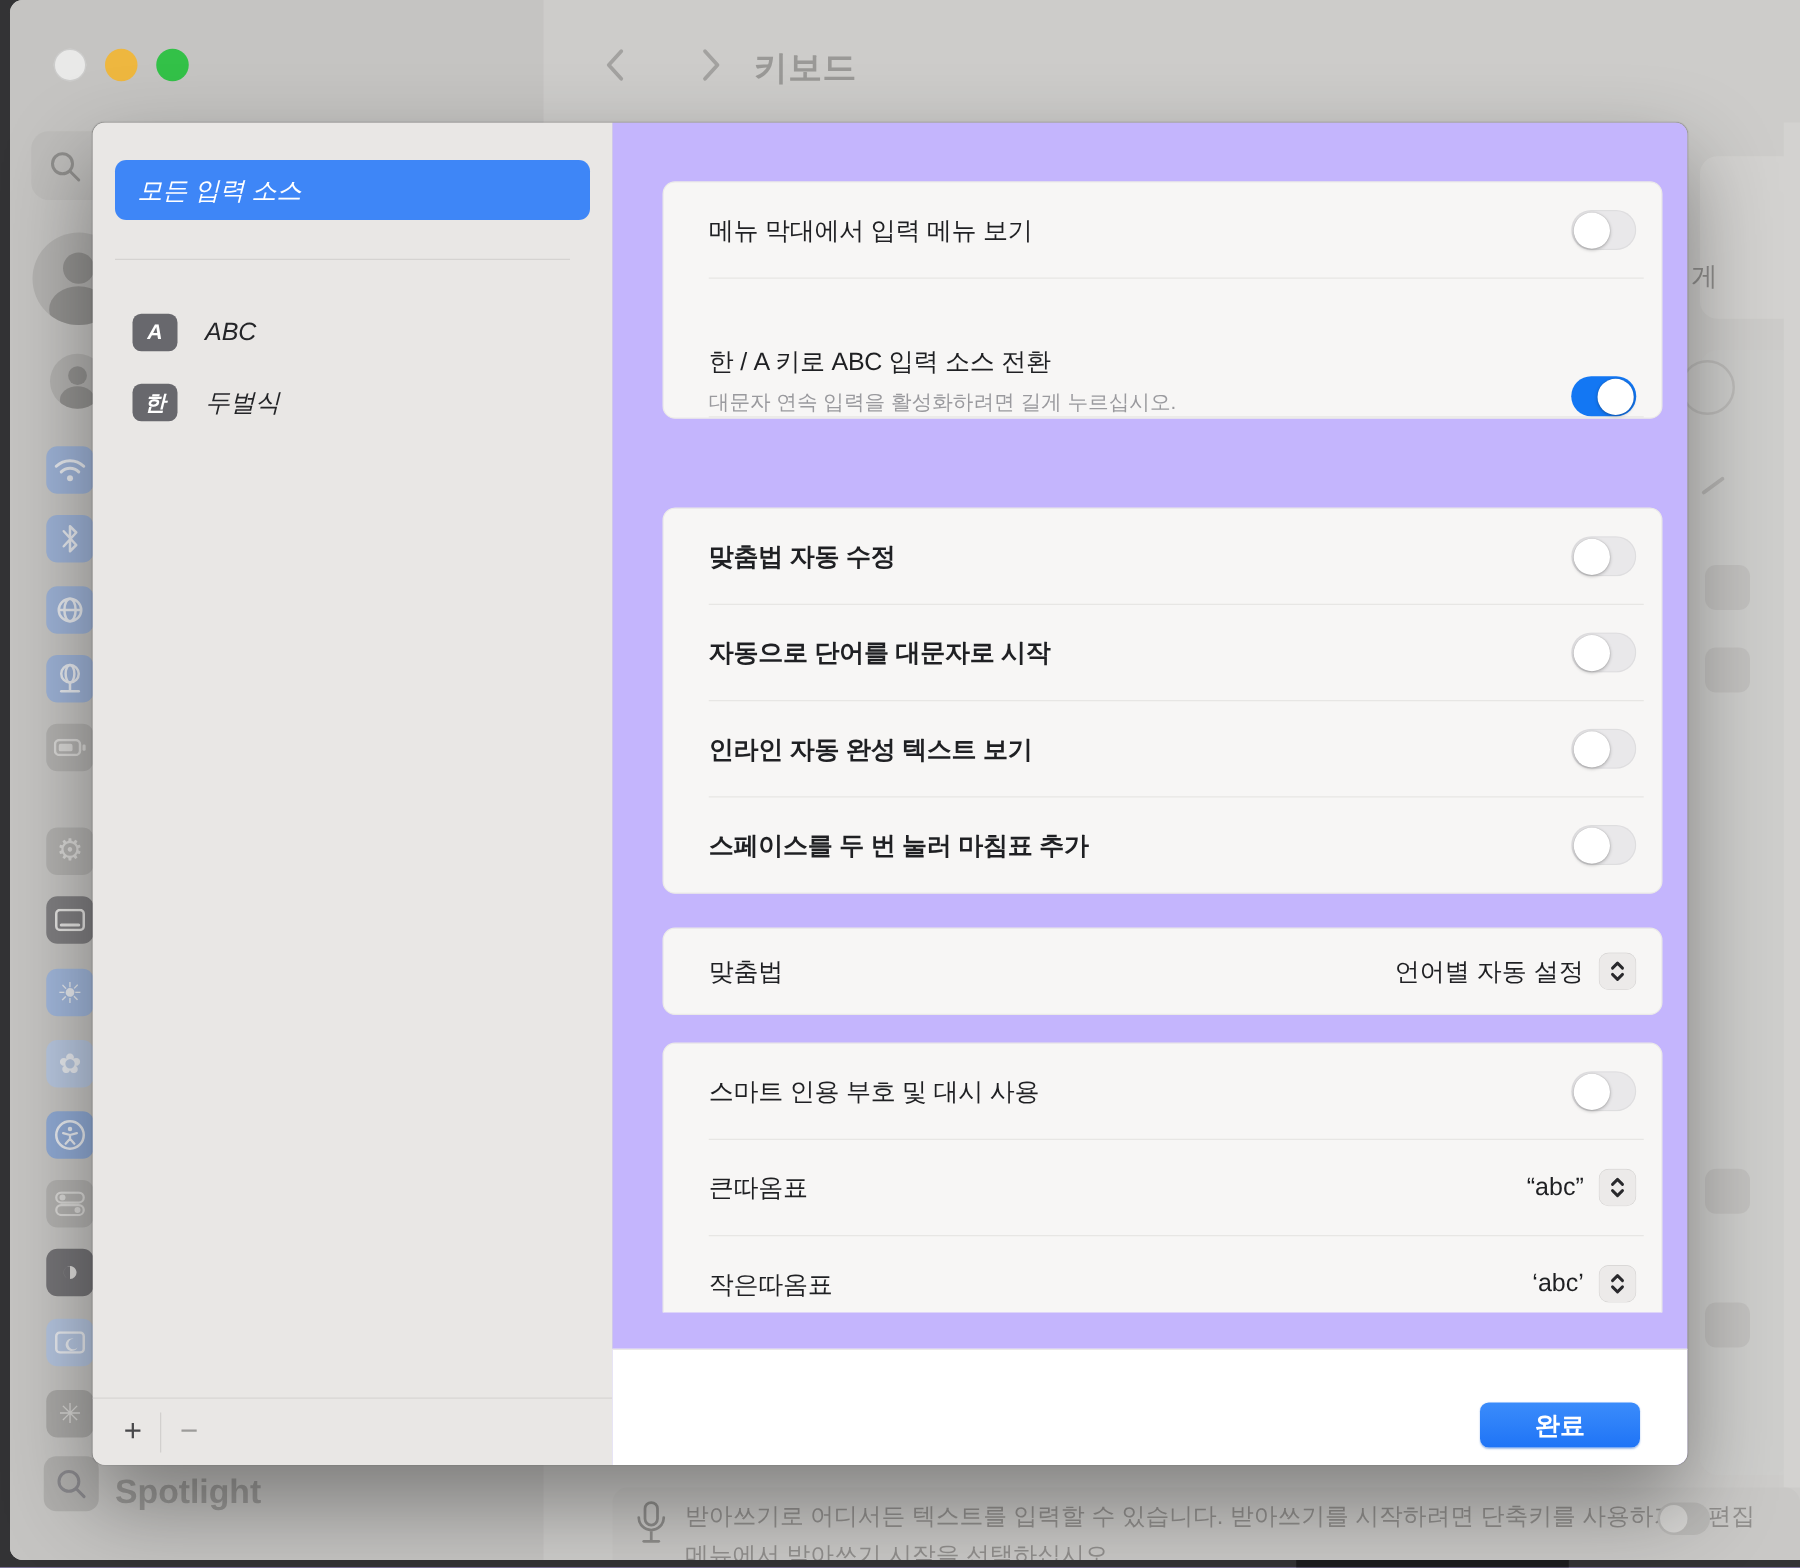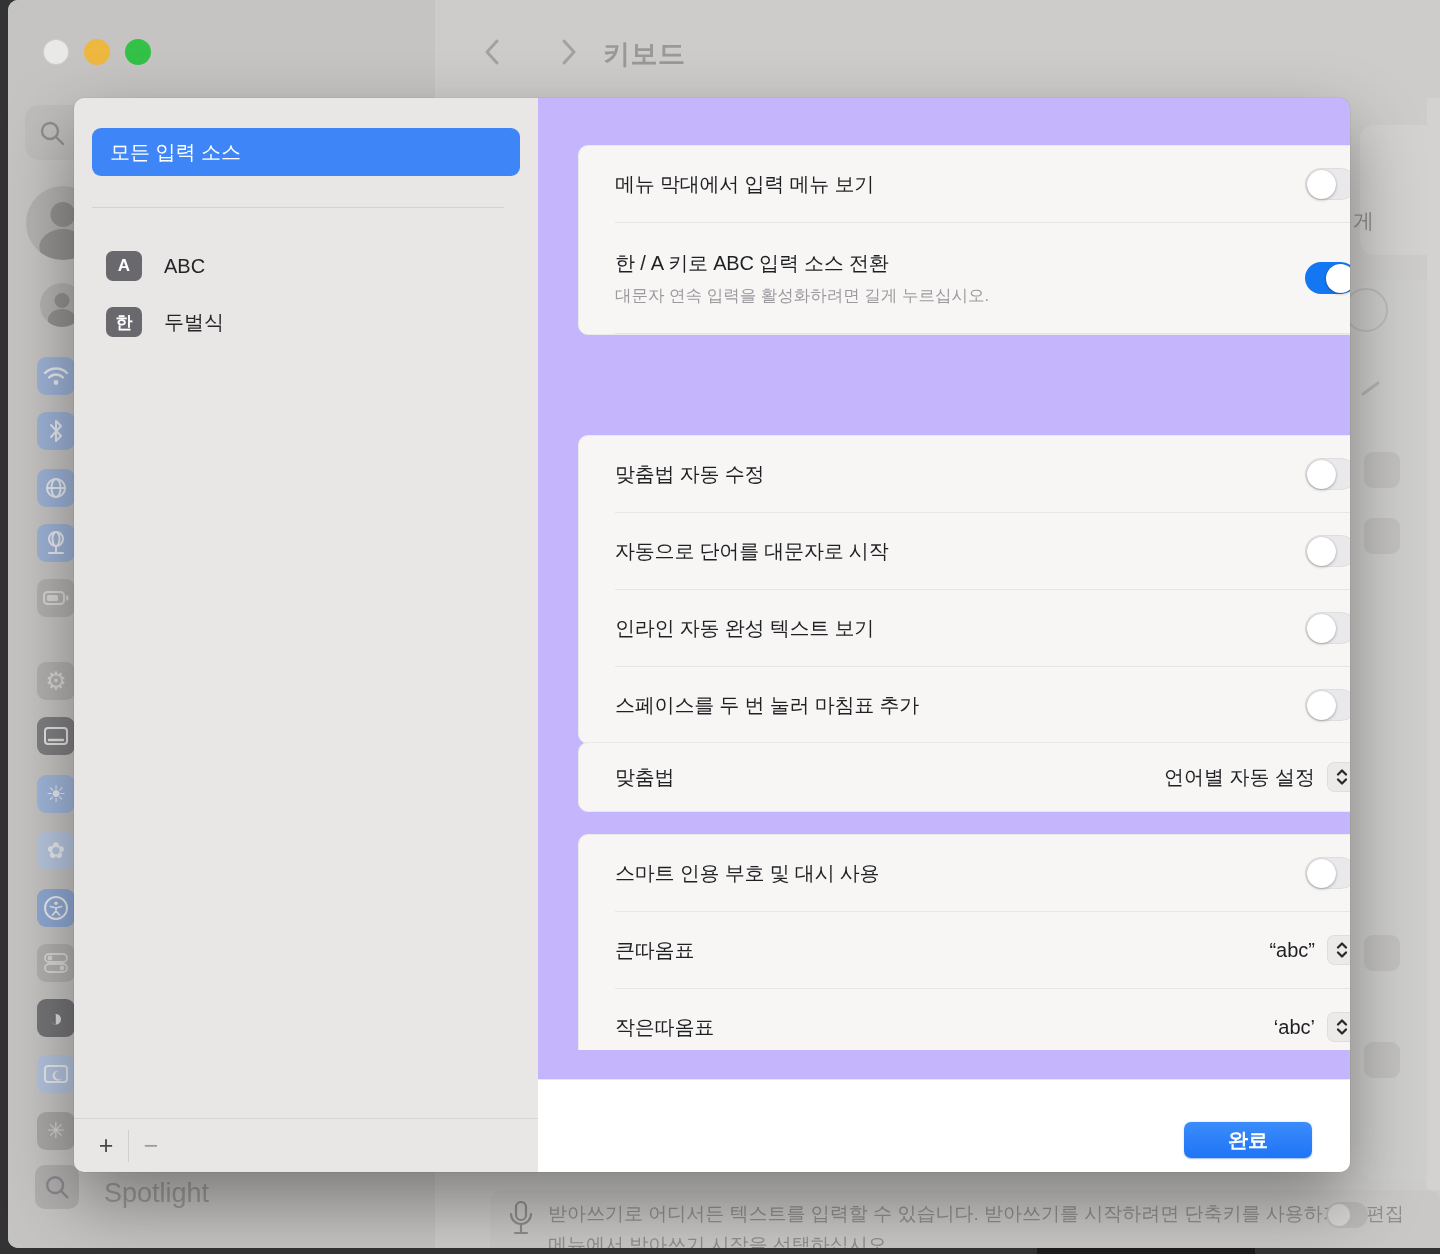--- a/index.html
+++ b/index.html
@@ -39,21 +39,21 @@
   .bg-icon {
     position:absolute; left:29px; width:38px; height:38px; border-radius:9px;
     display:flex; align-items:center; justify-content:center;
     font-size:20px; color:#e6e9ee; line-height:1;
   }
   .bg-icon svg { display:block; }
   .spot-icon {
     position:absolute; left:27px; top:1165px; width:44px; height:44px; border-radius:10px;
     background:#b0afad; display:flex; align-items:center; justify-content:center;
   }
-  .spot-label { position:absolute; left:96px; top:1178px; font-size:27px; color:#9b9a98; }
+  .spot-label { position:absolute; left:84px; top:1178px; font-size:27px; color:#9b9a98;font-weight:bold; }
   
   .frag-card1 { position:absolute; left:1352px; top:125px; width:80px; height:130px; border-radius:14px; background:#d3d2d0; }
   .frag-text { position:absolute; left:1345px; top:207px; font-size:21px; color:#8f8e8c; }
   .frag-circle { position:absolute; left:1336px; top:288px; width:44px; height:44px; border-radius:50%; border:2px solid #bdbcba; }
   .frag-col { position:absolute; left:1352px; top:280px; width:80px; height:900px; border-radius:14px; background:#d0cfcd; opacity:0.55; }
   .frag-step { position:absolute; left:1356px; width:36px; height:36px; border-radius:9px; background:#c3c2c0; }
   .frag-chev { position:absolute; left:1352px; top:378px; width:22px; height:22px; }
   .bg-scrollstrip { position:absolute; right:0; top:98px; width:13px; height:1092px; background:#d3d2d0; }
   
   .dictation {
@@ -64,21 +64,21 @@
   .dict-mic { position:absolute; left:18px; top:10px; }
   .dict-toggle { position:absolute; right:72px; top:12px; width:42px; height:26px; border-radius:13px; background:#bbbab8; }
   .dict-toggle .knob { position:absolute; left:2px; top:2px; width:22px; height:22px; border-radius:50%; background:#d8d7d5; }
   .dock-shadow { position:absolute; left:1037px; top:1248px; width:218px; height:6px; background:#1c1c1e; }
   
   .modal {
     position:absolute; left:74px; top:98px; width:1276px; height:1074px;
     border-radius:10px; overflow:hidden; display:flex; z-index:5;
     box-shadow:0 30px 70px rgba(0,0,0,0.38), 0 0 1px rgba(0,0,0,0.35);
   }
-  .m-sidebar { width:464px; background:#e9e7e5; position:relative; flex:none; }
+  .m-sidebar { width:416px; background:#e9e7e5; position:relative; flex:none;font-style:italic; }
   .m-selected {
     position:absolute; left:18px; right:18px; top:30px; height:48px;
     border-radius:9px; display:flex; align-items:center; padding-left:18px;
     color:#fff; font-size:20px;
   }
   .m-side-divider { position:absolute; left:18px; right:34px; top:109px; height:1px; background:#d5d3d1; }
   .m-sources { position:absolute; left:32px; top:152px; right:12px; }
   .m-source { display:flex; align-items:center; height:32px; margin-bottom:24px; }
   .m-badge {
     width:36px; height:30px; border-radius:7px; background:#68686d; color:#fff;
@@ -94,25 +94,25 @@
   .pm-sep { width:1px; height:32px; background:#d2d0ce; }
   .pm-minus { color:#9d9c9a; }
   
   .m-content { flex:1; background:#c4b5fd; position:relative; }
   .m-scroll { position:absolute; left:0; right:0; top:0; height:952px; overflow:hidden; }
   .card {
     position:absolute; left:40px; width:800px; background:#f7f6f5;
     border:1px solid #ebeae8; border-radius:10px;
   }
   .card1 { top:47px; }
-  .card2 { top:337px; }
+  .card2 { top:308px;font-weight:bold; }
   .card3 { top:644px; }
   .card4 { top:736px; }
   .row { display:flex; align-items:center; height:76px; padding:0 20px 0 36px; }
-  .row.tall { height:110px; }
+  .row.tall { height:110px;align-items:flex-end; }
   .row.short { height:68px; }
   .row .texts { flex:1; display:flex; flex-direction:column; justify-content:center; }
   .row-label { font-size:20px; color:#1f2023; letter-spacing:-0.2px; }
   .row-sub { font-size:16.5px; color:#9a9a9e; margin-top:8px; }
   .row-divider { height:1px; background:#e7e6e4; margin:0 14px 0 36px; }
   .toggle { width:52px; height:32px; border-radius:16px; background:#e9e8ea; position:relative; flex:none;
             box-shadow:inset 0 0 0 1px rgba(0,0,0,0.045); }
   .toggle .knob { position:absolute; left:2px; top:1.5px; width:29px; height:29px; border-radius:50%;
                   background:#fff; box-shadow:0 1px 3px rgba(0,0,0,0.28), 0 0 1px rgba(0,0,0,0.2); }
   .toggle.on { background:#1377f3; box-shadow:none; }

